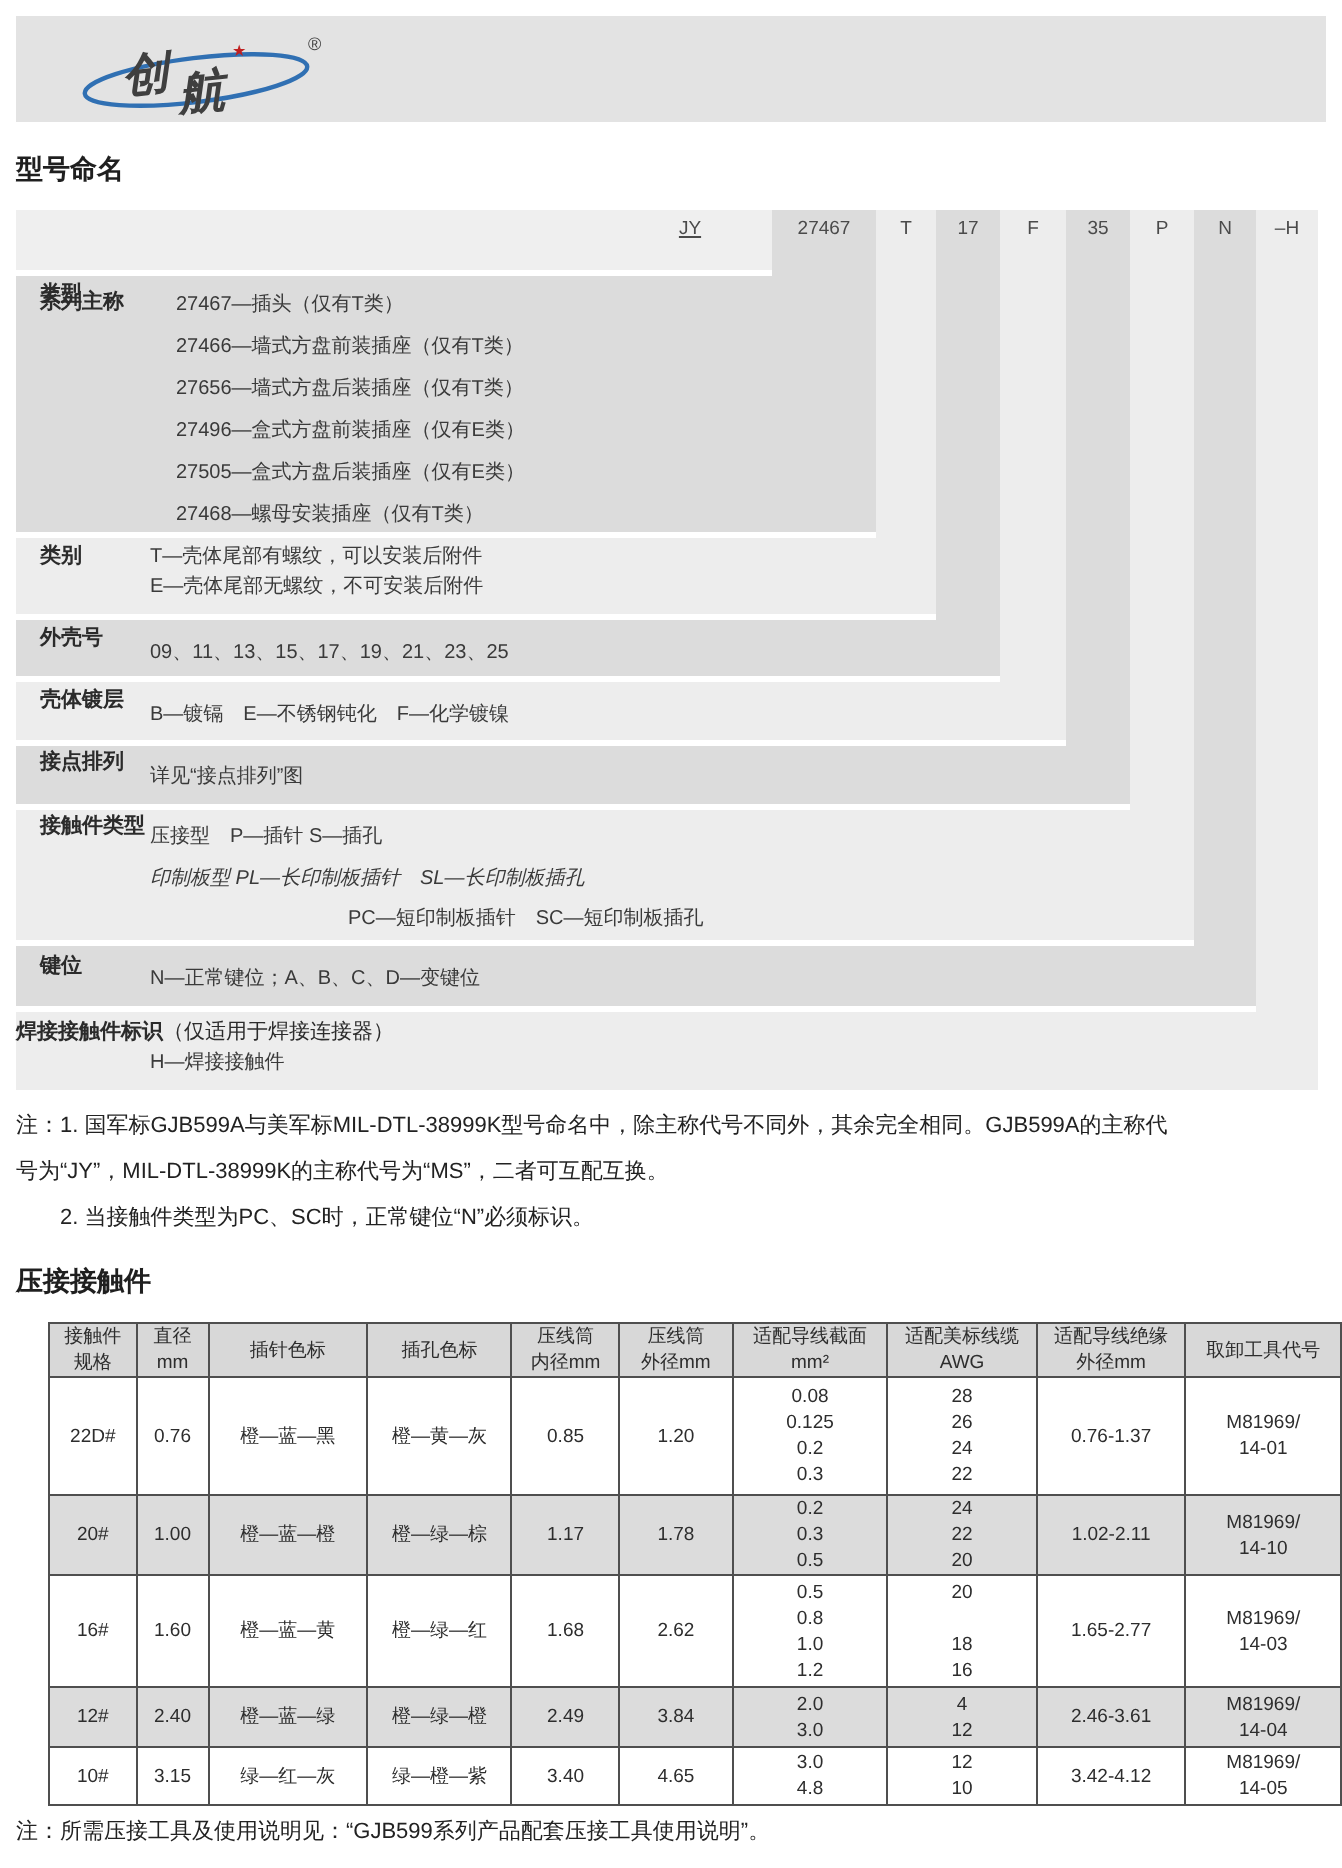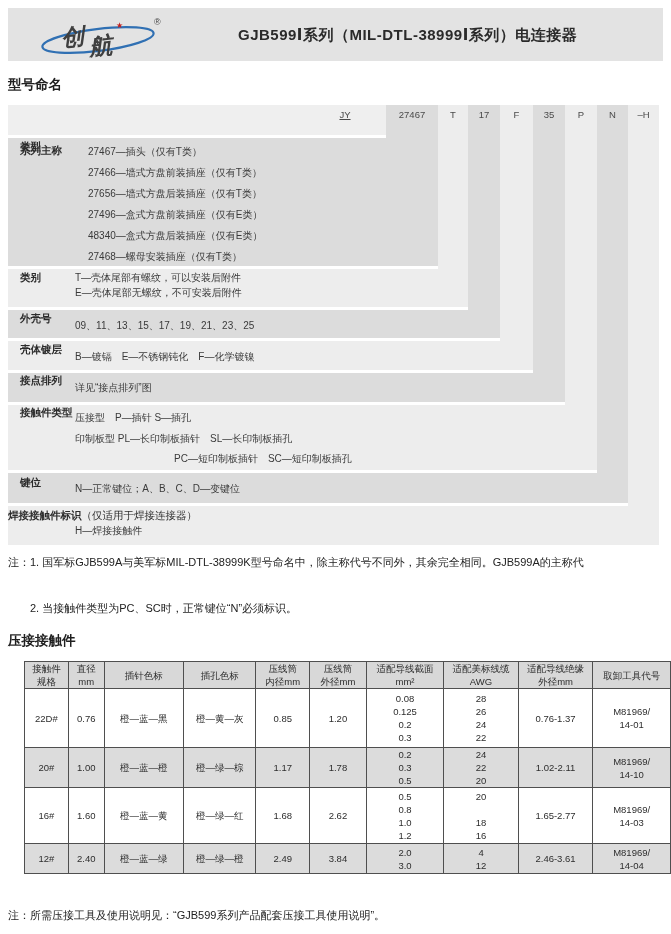--- a/index.html
+++ b/index.html
@@ -37,21 +37,20 @@
   <div class="topbar"></div>
   <div class="logo">
     <svg width="150" height="46" viewBox="0 0 150 46">
       <ellipse cx="70" cy="27" rx="56" ry="11" transform="rotate(-7 70 27)" fill="none" stroke="#3070b3" stroke-width="2.2"></ellipse>
       <text x="34" y="33" font-size="23" font-style="italic" font-weight="bold" fill="#3f3f3f" font-family="'DejaVu Serif',serif" transform="rotate(-6 34 33)">创</text>
       <text x="62" y="42" font-size="23" font-style="italic" font-weight="bold" fill="#3f3f3f" font-family="'DejaVu Serif',serif" transform="rotate(-6 62 42)">航</text>
       <text x="88" y="15" font-size="8" fill="#c02020">★</text>
       <text x="126" y="12" font-size="9" fill="#444">®</text>
     </svg>
   </div>
-  <div class="title">GJB599Ⅰ系列（MIL-DTL-38999Ⅰ系列）电连接器</div>
 
   <div class="h1" style="top:76px;">型号命名</div>
 
   <div>
 
     <div class="band dark" style="left:386px;top:105px;width:52px;height:161px;"></div>
     <div class="band light" style="left:438px;top:105px;width:30px;height:202px;"></div>
     <div class="band dark" style="left:468px;top:105px;width:32px;height:233px;"></div>
     <div class="band light" style="left:500px;top:105px;width:33px;height:265px;"></div>
     <div class="band dark" style="left:533px;top:105px;width:32px;height:297px;"></div>
@@ -79,51 +78,52 @@
     <span class="code" style="left:533px;width:32px;">35</span>
     <span class="code" style="left:565px;width:32px;">P</span>
     <span class="code" style="left:597px;width:31px;">N</span>
     <span class="code" style="left:628px;width:31px;">–H</span>
 
     <div class="dlabel" style="left:20px;top:140px;">类型</div>
     <div class="dline" style="left:88px;top:145px;">27467—插头（仅有T类）</div>
     <div class="dline" style="left:88px;top:166px;">27466—墙式方盘前装插座（仅有T类）</div>
     <div class="dline" style="left:88px;top:187px;">27656—墙式方盘后装插座（仅有T类）</div>
     <div class="dline" style="left:88px;top:208px;">27496—盒式方盘前装插座（仅有E类）</div>
-    <div class="dline" style="left:88px;top:229px;">48340—盒式方盘后装插座（仅有E类）</div>
+    <div class="dline" style="left:88px;top:229px;">27505—盒式方盘后装插座（仅有E类）</div>
     <div class="dline" style="left:88px;top:250px;">27468—螺母安装插座（仅有T类）</div>
 
     <div class="dlabel" style="left:20px;top:271px;">类别</div>
     <div class="dline" style="left:75px;top:271px;">T—壳体尾部有螺纹，可以安装后附件</div>
     <div class="dline" style="left:75px;top:286px;">E—壳体尾部无螺纹，不可安装后附件</div>
 
     <div class="dlabel" style="left:20px;top:312px;">外壳号</div>
     <div class="dline" style="left:75px;top:319px;">09、11、13、15、17、19、21、23、25</div>
 
     <div class="dlabel" style="left:20px;top:343px;">壳体镀层</div>
     <div class="dline" style="left:75px;top:350px;">B—镀镉　E—不锈钢钝化　F—化学镀镍</div>
 
     <div class="dlabel" style="left:20px;top:374px;">接点排列</div>
     <div class="dline" style="left:75px;top:381px;">详见“接点排列”图</div>
 
     <div class="dlabel" style="left:20px;top:406px;">接触件类型</div>
     <div class="dline" style="left:75px;top:411px;">压接型　P—插针 S—插孔</div>
-    <div class="dline" style="left:75px;top:432px;">印制板型 PL—长印制板插针　SL—长印制板插孔</div>
+    <div class="dline" style="left:75px;top:432px;font-style:italic;">印制板型 PL—长印制板插针　SL—长印制板插孔</div>
     <div class="dline" style="left:143px;top:452px;padding-left:31px;">PC—短印制板插针　SC—短印制板插孔</div>
 
     <div class="dlabel" style="left:20px;top:476px;">键位</div>
     <div class="dline" style="left:75px;top:482px;">N—正常键位；A、B、C、D—变键位</div>
 
     <div class="dlabel" style="left:8px;top:509px;">
       <span>焊接接触件标识</span><span style="font-weight:normal;">（仅适用于焊接连接器）</span>
     </div>
     <div class="dline" style="left:75px;top:524px;">H—焊接接触件</div>
   </div>
 
   <div class="note" style="left:8px;top:555px;">注：1. 国军标GJB599A与美军标MIL-DTL-38999K型号命名中，除主称代号不同外，其余完全相同。GJB599A的主称代</div>
+  <div class="note" style="left:8px;top:578px;">号为“JY”，MIL-DTL-38999K的主称代号为“MS”，二者可互配互换。</div>
   <div class="note" style="left:30px;top:601px;">2. 当接触件类型为PC、SC时，正常键位“N”必须标识。</div>
 
   <div class="h1" style="top:632px;">压接接触件</div>
 
   <table class="crimp">
       <colgroup>
         <col style="width: 44px;">
         <col style="width: 36px;">
         <col style="width: 80px;">
         <col style="width: 73px;">
@@ -236,18 +236,39 @@
           <td>
             <div class="sub">4</div>
             <div class="sub">12</div>
           </td>
           <td>2.46-3.61</td>
           <td>
             <div class="sub">M81969/</div>
             <div class="sub">14-04</div>
           </td>
         </tr>
+        <tr style="height: 29px;">
+          <td>10#</td>
+          <td>3.15</td>
+          <td>绿—红—灰</td>
+          <td>绿—橙—紫</td>
+          <td>3.40</td>
+          <td>4.65</td>
+          <td>
+            <div class="sub">3.0</div>
+            <div class="sub">4.8</div>
+          </td>
+          <td>
+            <div class="sub">12</div>
+            <div class="sub">10</div>
+          </td>
+          <td>3.42-4.12</td>
+          <td>
+            <div class="sub">M81969/</div>
+            <div class="sub">14-05</div>
+          </td>
+        </tr>
       </tbody>
     </table>
 
   <div class="note" style="left:8px;top:908px;">注：所需压接工具及使用说明见：“GJB599系列产品配套压接工具使用说明”。</div>
 
 </div>
 
 </body></html>

